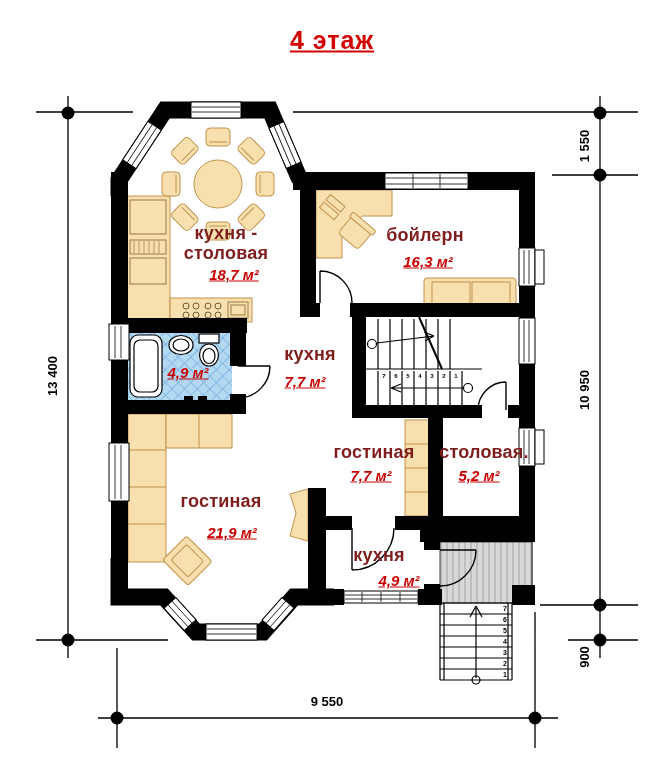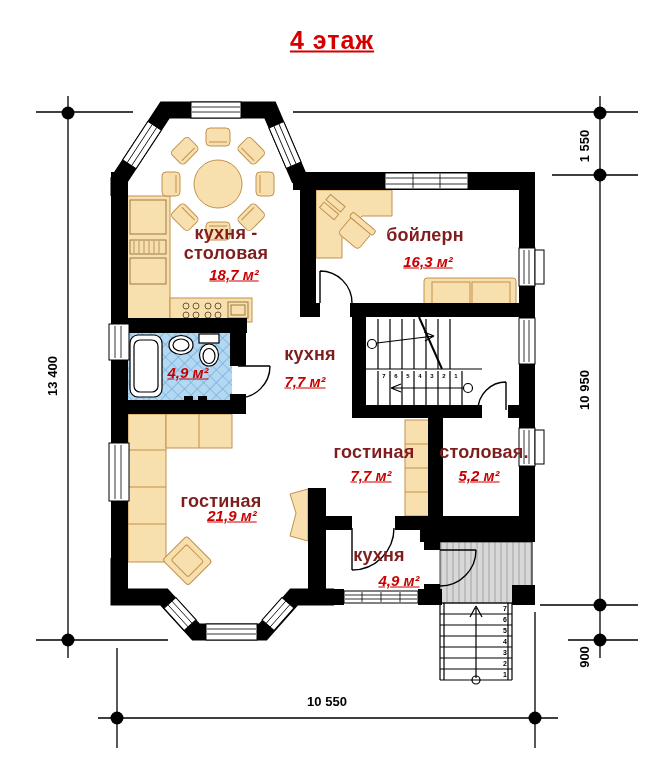--- a/index.html
+++ b/index.html
@@ -286,30 +286,30 @@
   <div class="lbl room" style="left:310px;top:354px">кухня</div>
   <div class="lbl area" style="left:305px;top:381px">7,7 м²</div>
 
   <div class="lbl room" style="left:374px;top:452px">гостиная</div>
   <div class="lbl area" style="left:371px;top:475px">7,7 м²</div>
 
   <div class="lbl room" style="left:484px;top:452px">столовая.</div>
   <div class="lbl area" style="left:479px;top:475px">5,2 м²</div>
 
   <div class="lbl room" style="left:221px;top:501px">гостиная</div>
-  <div class="lbl area" style="left:232px;top:515px">21,9 м²</div>
+  <div class="lbl area" style="left:232px;top:532px">21,9 м²</div>
 
   <div class="lbl room" style="left:379px;top:555px">кухня</div>
   <div class="lbl area" style="left:399px;top:580px">4,9 м²</div>
 
   <div class="lbl dim vdim" style="left:52px;top:376px">13 400</div>
   <div class="lbl dim vdim" style="left:584px;top:146px">1 550</div>
   <div class="lbl dim vdim" style="left:584px;top:390px">10 950</div>
   <div class="lbl dim vdim" style="left:584px;top:657px">900</div>
-  <div class="lbl dim" style="left:327px;top:701px">10 550</div>
+  <div class="lbl dim" style="left:327px;top:701px">9 550</div>
 
   <div id="steps-layer">
       <div class="step-num" style="left: 505px; top: 674px; font-size: 7px;">1</div>
       <div class="step-num" style="left: 505px; top: 663px; font-size: 7px;">2</div>
       <div class="step-num" style="left: 505px; top: 652px; font-size: 7px;">3</div>
       <div class="step-num" style="left: 505px; top: 641px; font-size: 7px;">4</div>
       <div class="step-num" style="left: 505px; top: 630px; font-size: 7px;">5</div>
       <div class="step-num" style="left: 505px; top: 619px; font-size: 7px;">6</div>
       <div class="step-num" style="left: 505px; top: 608px; font-size: 7px;">7</div>
       <div class="step-num" style="left: 456px; top: 376px; font-size: 6px;">1</div>

